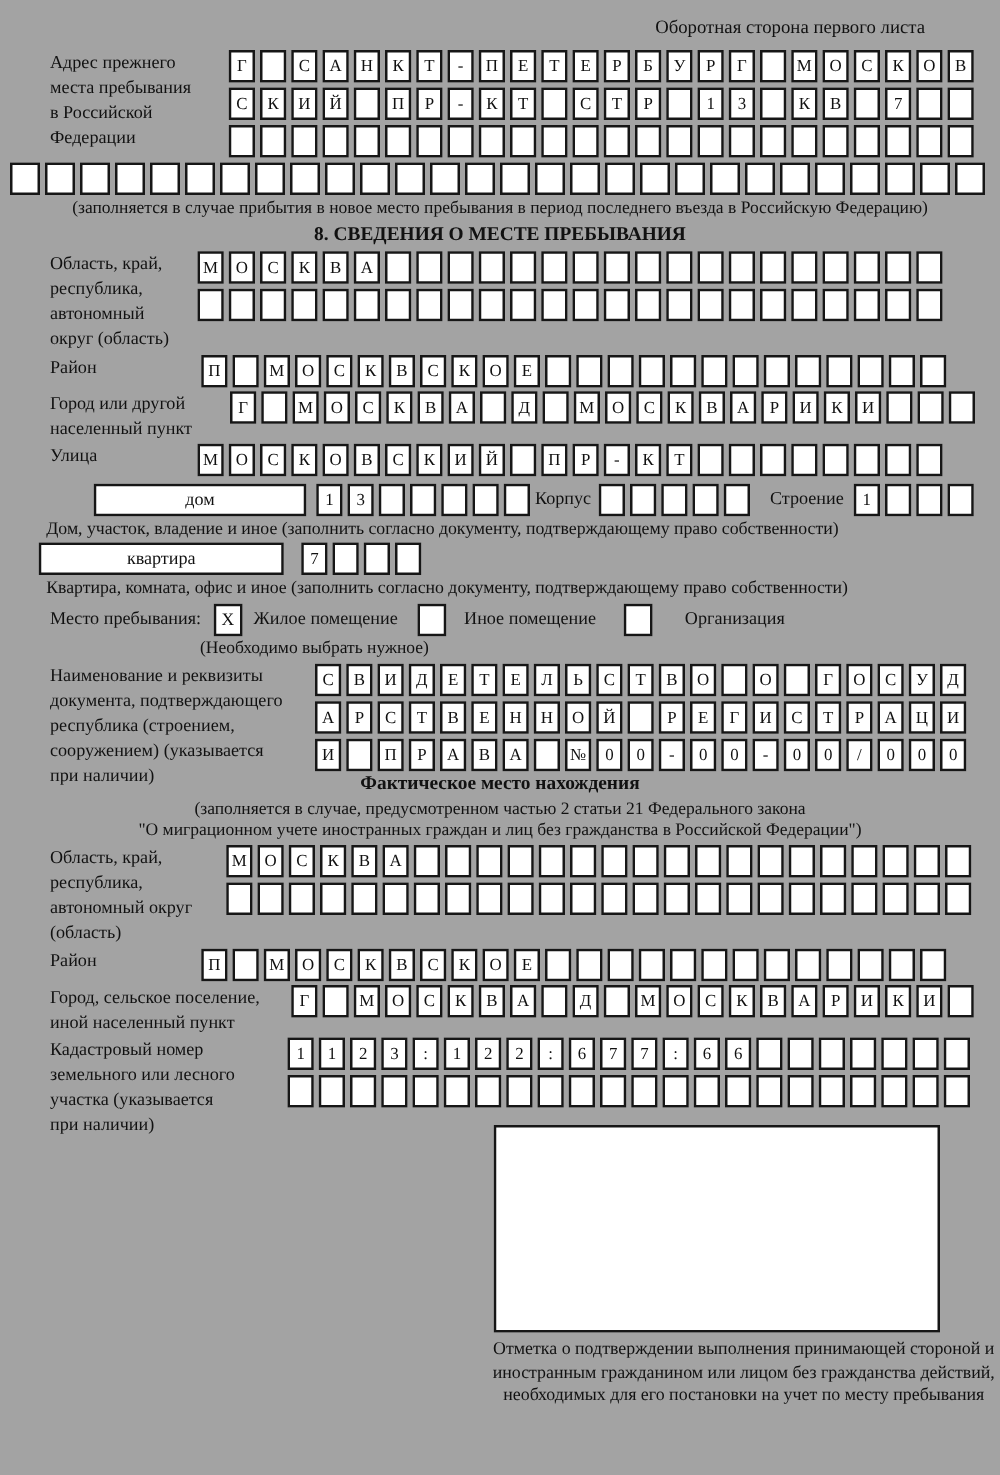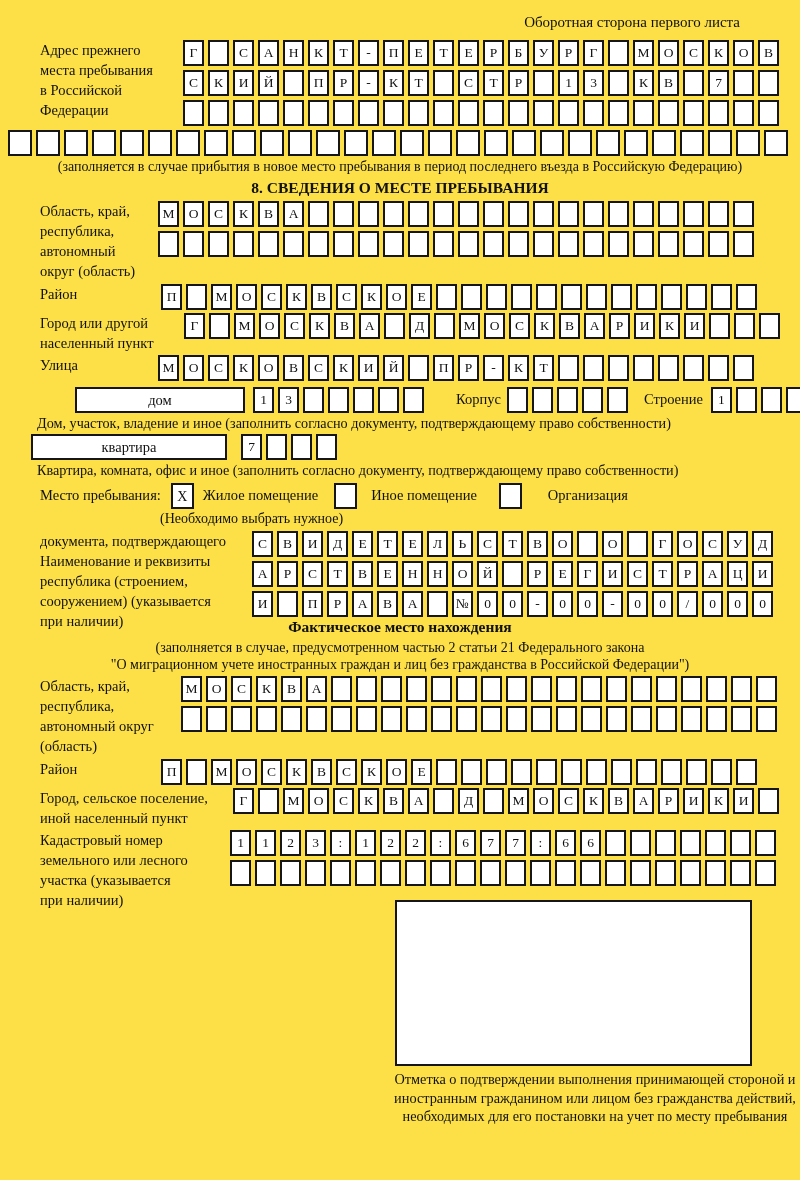--- a/index.html
+++ b/index.html
@@ -1,19 +1,19 @@
 <!DOCTYPE html>
 <html><head>
 <meta charset="utf-8">
 <style>
   html,body{margin:0;padding:0;background:#fff;}
   .page{
     width:800px;height:1180px;box-sizing:border-box;
     padding:14px 40px 0 40px;position:relative;
-    background:#fde047;color:#111;
+    background:#a3a3a3;color:#111;
     font-family:"Liberation Serif","DejaVu Serif",serif;
     overflow:hidden;
   }
   .hdr{ text-align:right; padding-right:20px; font-size:15px; height:18px; }
   .field{ display:flex; align-items:flex-start; }
   .flabel{ font-size:14.5px; line-height:20px; }
   .flabel div{ white-space:nowrap; }
   .w143{flex:0 0 143px;} .w118{flex:0 0 118px;} .w121{flex:0 0 121px;}
   .w144{flex:0 0 144px;} .w141{flex:0 0 141px;} .w193{flex:0 0 193px;}
   .w190{flex:0 0 190px;} .w212{flex:0 0 212px;}
@@ -337,21 +337,21 @@
     <div class="longbox" style="width:170px;flex:0 0 170px;">дом</div>
     <div class="cellrow" style="margin-left:8px;">
         <span class="cell">1</span>
         <span class="cell">3</span>
         <span class="cell"></span>
         <span class="cell"></span>
         <span class="cell"></span>
         <span class="cell"></span>
         <span class="cell"></span>
       </div>
-    <div class="flabel" style="margin-left:32px;line-height:24px;font-family:Liberation Serif, serif;">Корпус</div>
+    <div class="flabel" style="margin-left:4px;line-height:24px;font-family:Liberation Serif, serif;">Корпус</div>
     <div class="cellrow" style="margin-left:6px;">
         <span class="cell"></span>
         <span class="cell"></span>
         <span class="cell"></span>
         <span class="cell"></span>
         <span class="cell"></span>
       </div>
     <div class="flabel" style="margin-left:16px;line-height:24px;">Строение</div>
     <div class="cellrow" style="margin-left:8px;">
         <span class="cell">1</span>
@@ -379,22 +379,22 @@
     <div class="flabel" style="margin-left:9px;line-height:24px;">Жилое помещение</div>
     <div class="chk" style="margin-left:16px;"></div>
     <div class="flabel" style="margin-left:14px;line-height:24px;">Иное помещение</div>
     <div class="chk" style="margin-left:22px;"></div>
     <div class="flabel" style="margin-left:26px;line-height:24px;">Организация</div>
   </div>
   <div class="capt" style="text-align:left;margin-left:120px;margin-top:1px;">(Необходимо выбрать нужное)</div>
 
   <div class="field mt4">
     <div class="flabel w212">
+      <div>Наименование и реквизиты</div>
       <div>документа, подтверждающего</div>
-      <div>Наименование и реквизиты</div>
       <div>республика (строением,</div>
       <div>сооружением) (указывается</div>
       <div>при наличии)</div>
     </div>
     <div class="cellrows">
       <div class="cellrow">
           <span class="cell">С</span>
           <span class="cell">В</span>
           <span class="cell">И</span>
           <span class="cell">Д</span>

